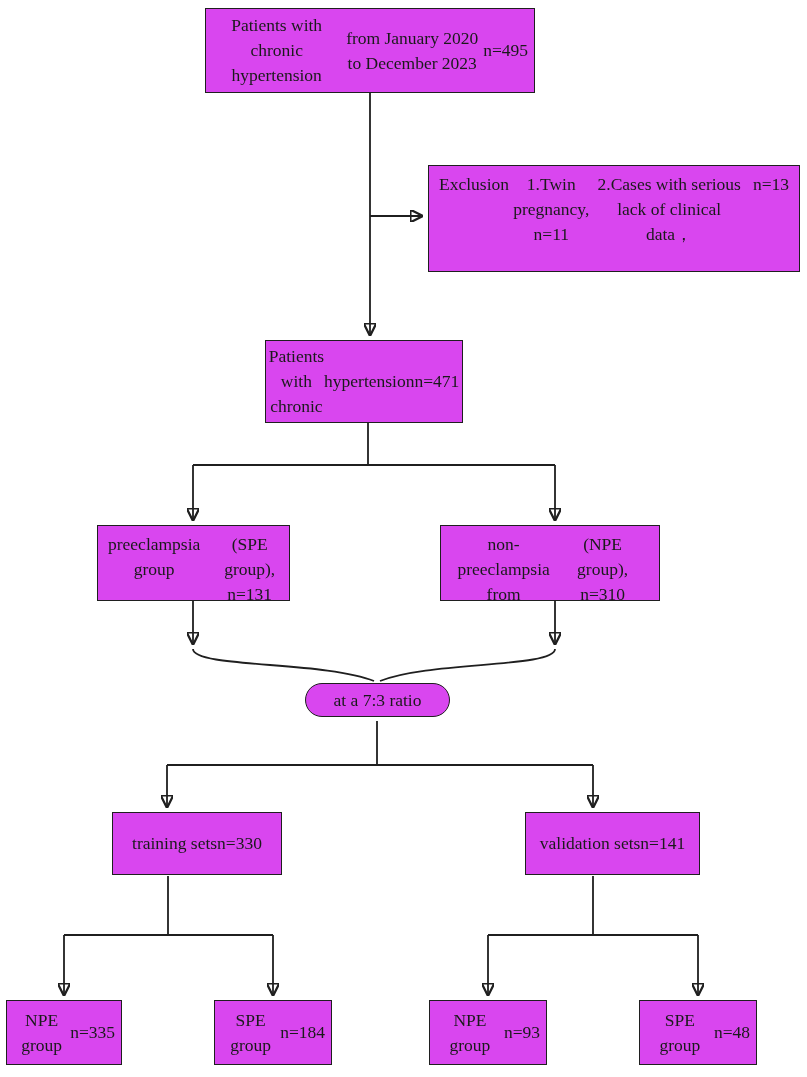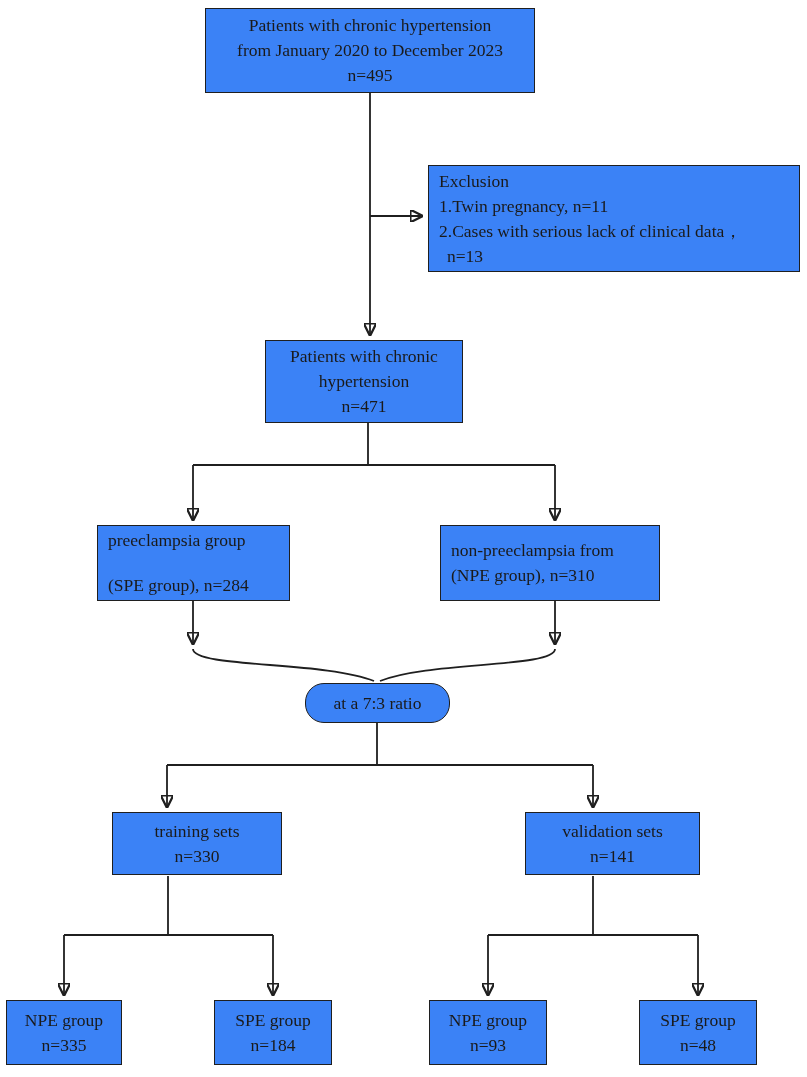--- a/index.html
+++ b/index.html
@@ -9,22 +9,22 @@
     position: relative;
     font-family: "Liberation Serif", serif;
     color: #1a1a1a;
     overflow: hidden;
   }
   svg.connectors { position: absolute; left: 0; top: 0; width: 807px; height: 1077px; }
   svg.connectors path, svg.connectors line { stroke: #1f1f1f; stroke-width: 1.8; fill: none; }
   .box {
     position: absolute;
     border: 1.6px solid #1f1f1f;
-    background: #3b82f6;
-    display: flex; flex-direction: column;
+    background: #d946ef;
+    display: flex; flex-direction: row;
     justify-content: center; align-items: center;
     font-size: 17.5px; line-height: 25px;
     text-align: center;
     padding: 4px 6px;
   }
   .box.align-left { justify-content: center; align-items: flex-start; text-align: center; padding: 6px 10px; }
   .pill { border-radius: 19px; }
   .indent { padding-left: 8px; }
 </style>
 </head>
@@ -81,29 +81,29 @@
 </div>
 
 <div class="box" style="left:265px; top:340px; width:198px; height:83px;">
   <div>Patients with chronic</div>
   <div>hypertension</div>
   <div>n=471</div>
 </div>
 
 <div class="box align-left" style="left:97px; top:525px; width:193px; height:76px;gap:20px;">
   <div>preeclampsia group</div>
-  <div>(SPE group), n=284</div>
+  <div>(SPE group), n=131</div>
 </div>
 
 <div class="box align-left" style="left:440px; top:525px; width:220px; height:76px;">
   <div>non-preeclampsia from</div>
   <div>(NPE group), n=310</div>
 </div>
 
-<div class="box pill" style="left:305px; top:683px; width:145px; height:40px;">
+<div class="box pill" style="left:305px; top:683px; width:145px; height:34px;">
   <div>at a 7:3 ratio</div>
 </div>
 
 <div class="box" style="left:112px; top:812px; width:170px; height:63px;font-family:Liberation Serif, serif;">
   <div>training sets</div>
   <div>n=330</div>
 </div>
 
 <div class="box" style="left:525px; top:812px; width:175px; height:63px;">
   <div>validation sets</div>

